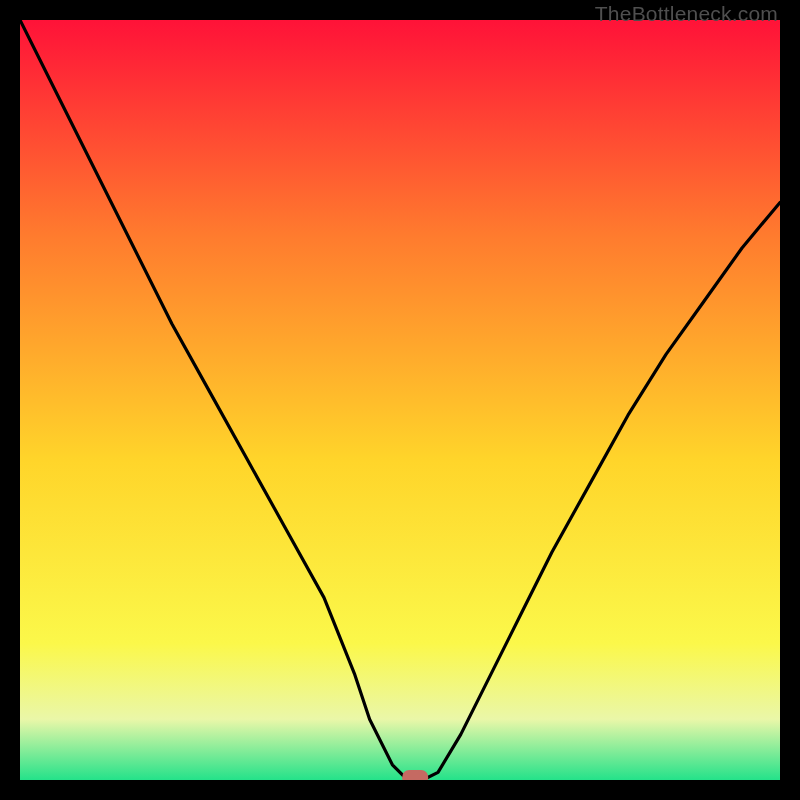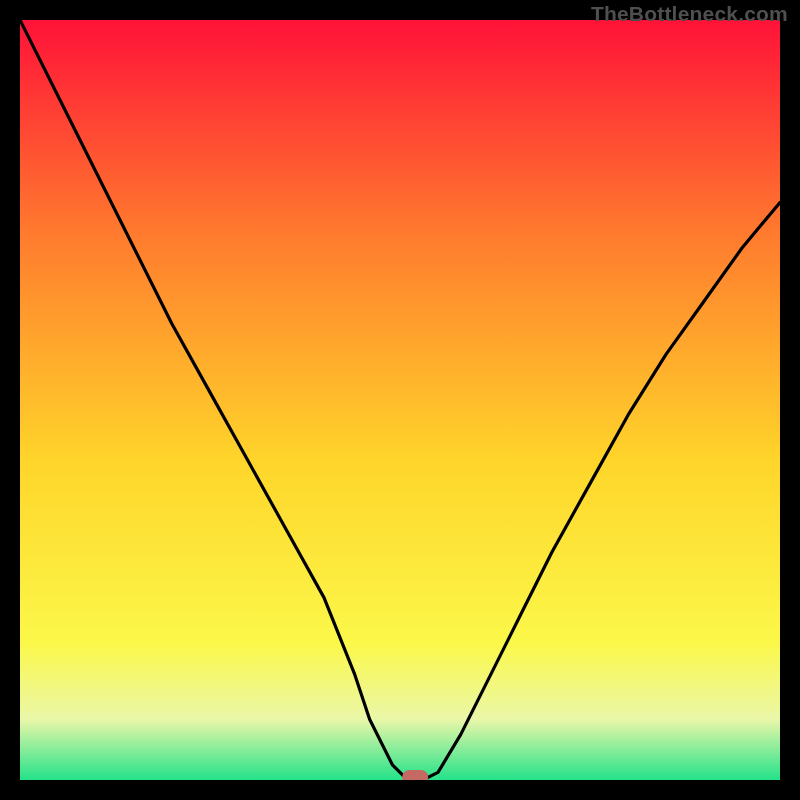--- a/index.html
+++ b/index.html
@@ -21,25 +21,25 @@
   }
   .plot-area {
     position: absolute;
     left: 0;
     top: 0;
     width: 760px;
     height: 760px;
   }
   .watermark {
     position: absolute;
-    right: 12px;
+    right: 22px;
     top: 2px;
     color: #4f4f4f;
     font-size: 21px;
-    font-weight: 700;
+    font-weight: 400;
     letter-spacing: 0.2px;
     z-index: 10;
   }
   svg { display: block; }
 </style>
 </head>
 <body>
 
 <div class="watermark">TheBottleneck.com</div>
 

